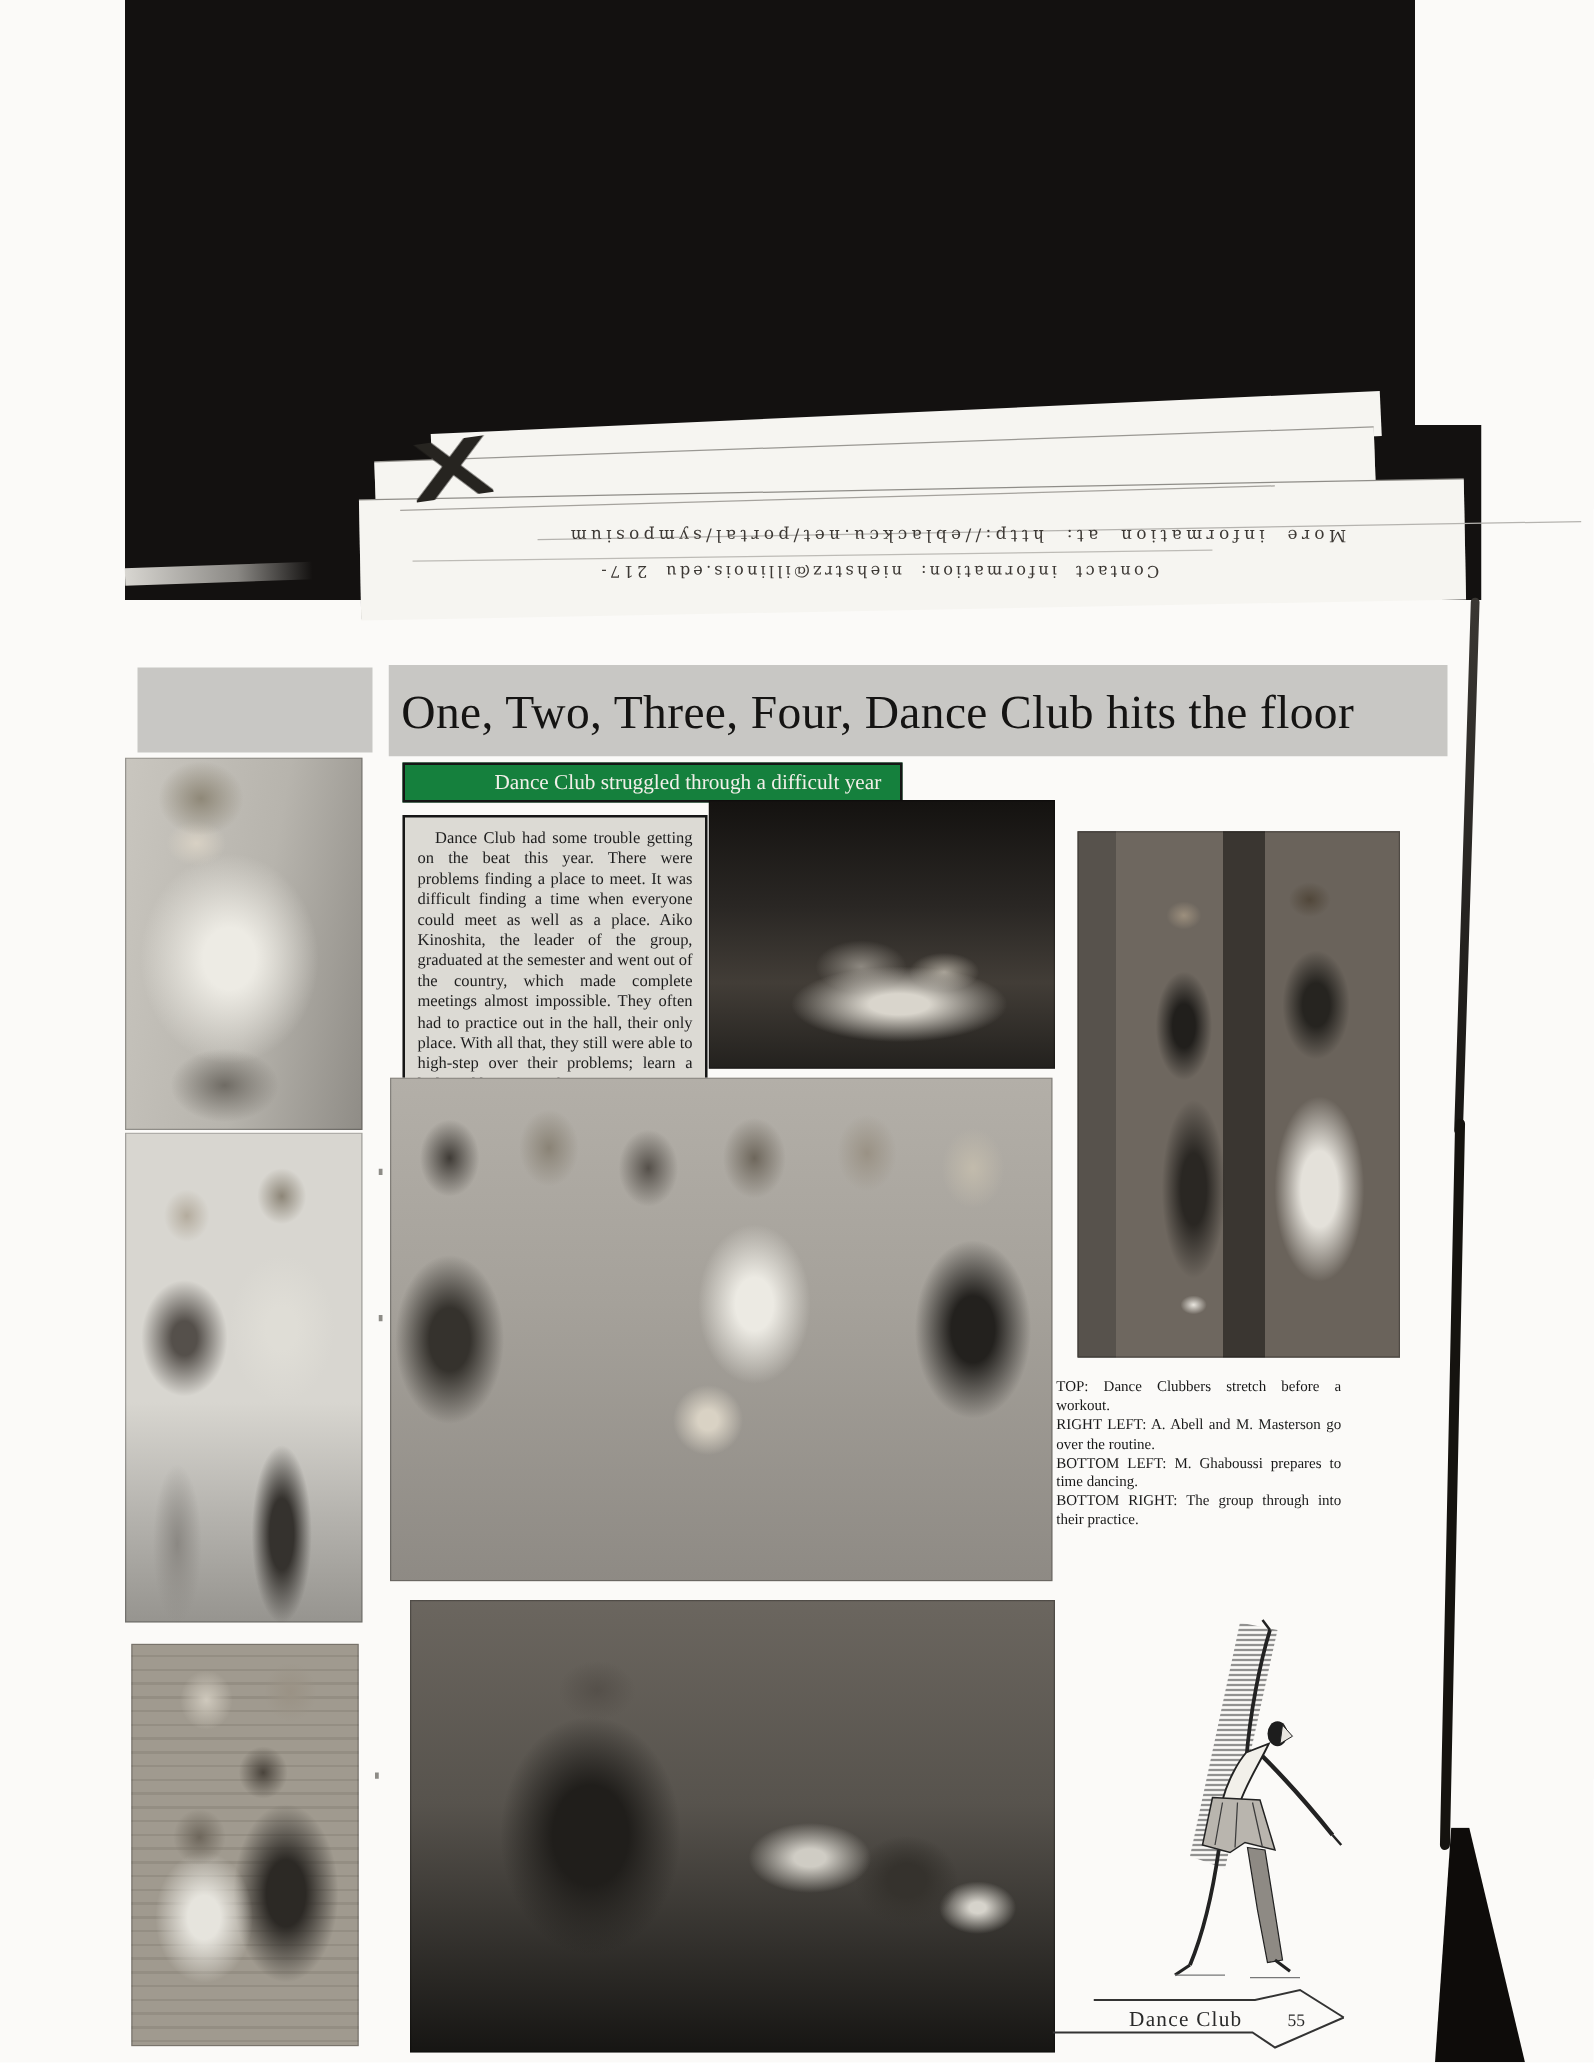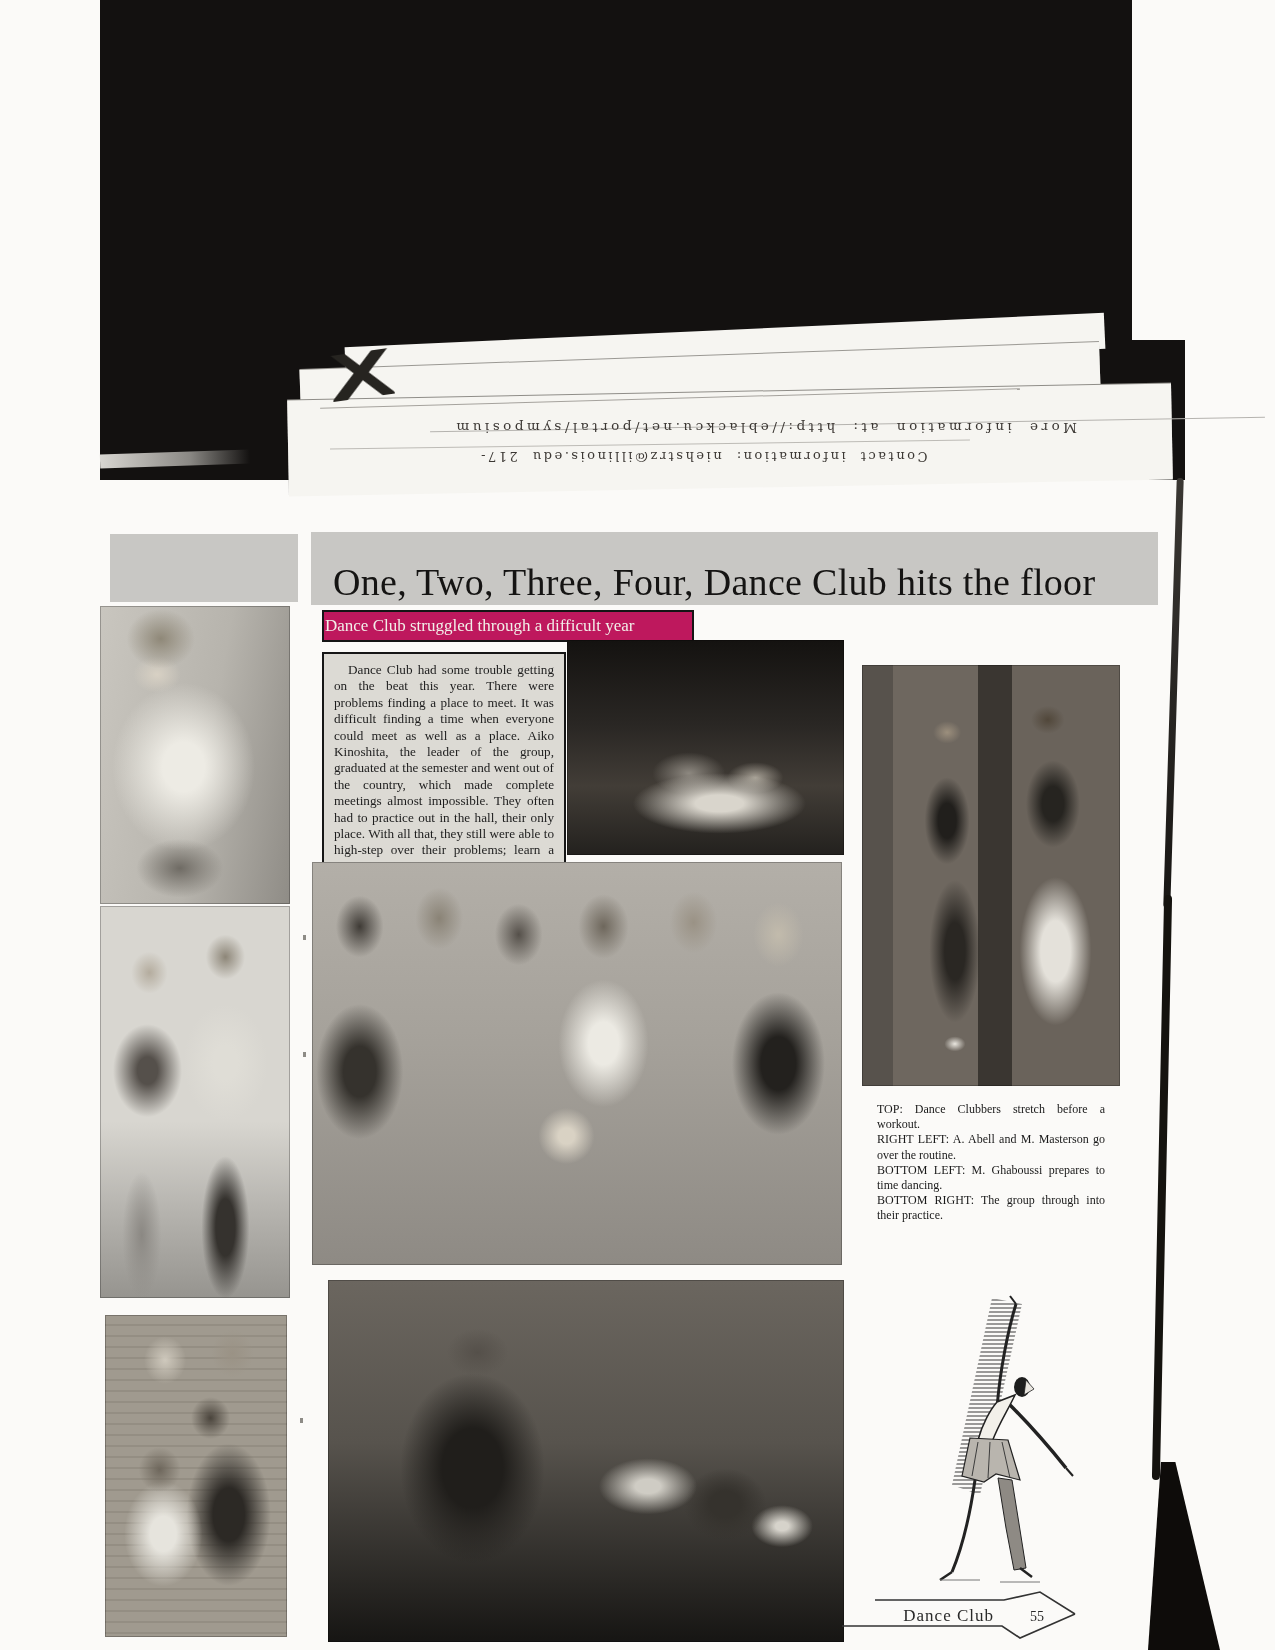--- a/index.html
+++ b/index.html
@@ -32,24 +32,24 @@
   .edge-a{left:1170px;top:478px;width:7px;height:430px;border-radius:4px;transform:rotate(1.8deg);
           background:linear-gradient(180deg,#3a3733,#181614);}
   .edge-b{left:1158px;top:895px;width:8px;height:585px;border-radius:4px;transform:rotate(1.2deg);background:#15130f;}
   .edge-wedge{left:1148px;top:1462px;width:72px;height:188px;background:#0e0c0a;
           clip-path:polygon(18% 0,38% 0,100% 100%,0 100%);}
 
   
   .gray-bar{background:#c8c7c4;}
   .bar-left{left:110px;top:534px;width:188px;height:68px;}
   .bar-head{left:311px;top:532px;width:847px;height:73px;}
-  .headline{margin:12px;padding:0 0 0 10px;font-size:38px;font-weight:normal;line-height:76px;
+  .headline{margin:0;padding:0 0 0 10px;font-size:38px;font-weight:normal;line-height:76px;
             color:#151413;letter-spacing:0.3px;white-space:nowrap;}
-  .subhead{left:322px;top:610px;width:366px;background:#be185d;border:2px solid #151515;
-           color:#f2efe9;font-size:17px;line-height:26px;padding:1px 1px;white-space:nowrap;}
+  .subhead{left:322px;top:610px;width:366px;background:#15803d;border:2px solid #151515;
+           color:#f2efe9;font-size:17px;line-height:26px;padding:1px 15px;white-space:nowrap;text-align:right;}
   .body-box{left:322px;top:652px;width:220px;background:#dcdad4;border:2px solid #161616;padding:8px 10px 10px;}
   .body-box p{margin:0;font-size:13.2px;line-height:16.4px;text-align:justify;text-indent:14px;color:#1d1d1d;}
 
   
   .photo{box-shadow:0 0 0 1px rgba(0,0,0,.25) inset;}
   .ph-l1{left:100px;top:606px;width:190px;height:298px;background:
      radial-gradient(55px 48px at 32% 11%,#8f8878 0%,rgba(0,0,0,0) 62%),
      radial-gradient(34px 26px at 30% 23%,#d8d1c4 0%,rgba(0,0,0,0) 70%),
      radial-gradient(95px 112px at 44% 54%,#edebe4 22%,rgba(0,0,0,0) 75%),
      radial-gradient(62px 42px at 42% 88%,#6f6b64 0%,rgba(0,0,0,0) 70%),
@@ -100,21 +100,21 @@
      linear-gradient(180deg,#b3afa8 0%,#a5a19a 45%,#8e8a84 100%);}
   .ph-bottom{left:328px;top:1280px;width:516px;height:362px;background:
      radial-gradient(44px 34px at 29% 20%,#55504a 0%,rgba(0,0,0,0) 70%),
      radial-gradient(95px 125px at 28% 52%,#201e1b 32%,rgba(0,0,0,0) 76%),
      radial-gradient(70px 40px at 62% 57%,#cfccc4 18%,rgba(0,0,0,0) 70%),
      radial-gradient(55px 48px at 77% 62%,#35322d 28%,rgba(0,0,0,0) 75%),
      radial-gradient(44px 30px at 88% 68%,#d6d3cb 15%,rgba(0,0,0,0) 70%),
      linear-gradient(180deg,#6b665f 0%,#57534d 45%,#161513 100%);}
 
   
-  .captions{left:845px;top:1102px;width:228px;font-size:12px;line-height:15.2px;color:#191919;margin-left:32px;}
+  .captions{left:845px;top:1102px;width:228px;font-size:12px;line-height:15.2px;color:#191919;}
   .captions .cap{text-align:justify;}
 
   
   .dancer{left:900px;top:1290px;width:175px;height:300px;}
   .footer-svg{left:842px;top:1588px;width:235px;height:62px;}
   .footer-svg text{font-family:"Liberation Serif",serif;fill:#2a2a2a;}
   .speck{width:3px;height:5px;background:#8d8b86;}
 </style>
 </head>
 <body>

